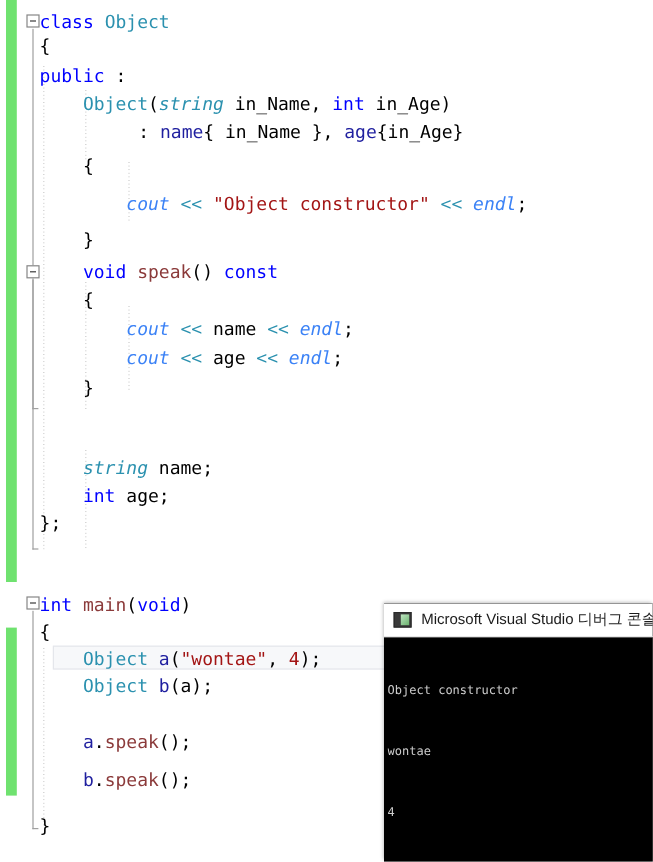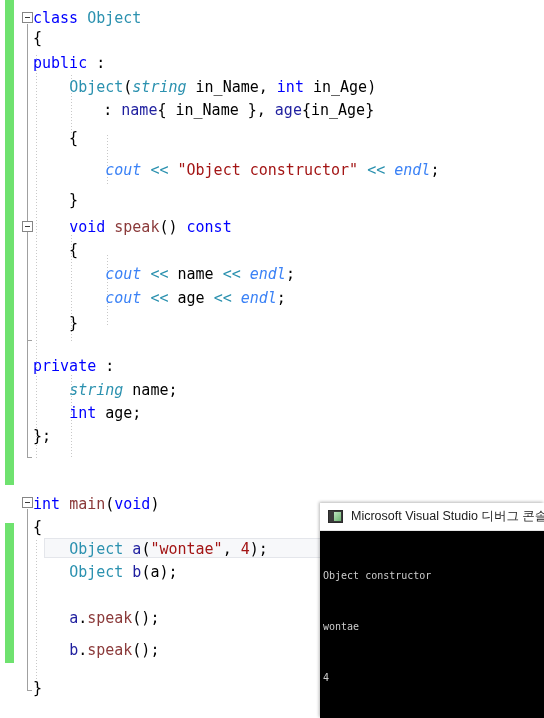--- a/index.html
+++ b/index.html
@@ -210,39 +210,38 @@
   <div class="code-area">
 
     <div class="line" style="top:8px; left:33px;"><span class="kw">class</span> <span class="type">Object</span></div>
 
     <div class="line" style="top:28px; left:33px;"><span class="plain">{</span></div>
 
     <div class="line" style="top:53px; left:33px;"><span class="kw">public</span> <span class="plain">:</span></div>
 
     <div class="line" style="top:77px; left:33px;"><span class="plain">    </span><span class="type">Object</span><span class="plain">(</span><span class="type-i">string</span> <span class="plain">in_Name,</span> <span class="kw">int</span> <span class="plain">in_Age)</span></div>
 
-    <div class="line" style="top:100px; left:31px;"><span class="plain">        : </span><span class="ident">name</span><span class="plain">{ in_Name }, </span><span class="ident">age</span><span class="plain">{in_Age}</span></div>
+    <div class="line" style="top:100px; left:43px;"><span class="plain">        : </span><span class="ident">name</span><span class="plain">{ in_Name }, </span><span class="ident">age</span><span class="plain">{in_Age}</span></div>
 
     <div class="line" style="top:128px; left:33px;"><span class="plain">    {</span></div>
 
     <div class="line" style="top:160px; left:33px;"><span class="plain">        </span><span class="var-i">cout</span> <span class="op">&lt;&lt;</span> <span class="str">"Object constructor"</span> <span class="op">&lt;&lt;</span> <span class="var-i">endl</span><span class="plain">;</span></div>
 
     <div class="line" style="top:190px; left:33px;"><span class="plain">    }</span></div>
 
     <div class="line" style="top:217px; left:33px;"><span class="plain">    </span><span class="kw">void</span> <span class="fn">speak</span><span class="plain">() </span><span class="kw">const</span></div>
 
     <div class="line" style="top:240px; left:33px;"><span class="plain">    {</span></div>
 
     <div class="line" style="top:264px; left:33px;"><span class="plain">        </span><span class="var-i">cout</span> <span class="op">&lt;&lt;</span> <span class="plain">name</span> <span class="op">&lt;&lt;</span> <span class="var-i">endl</span><span class="plain">;</span></div>
 
     <div class="line" style="top:288px; left:33px;"><span class="plain">        </span><span class="var-i">cout</span> <span class="op">&lt;&lt;</span> <span class="plain">age</span> <span class="op">&lt;&lt;</span> <span class="var-i">endl</span><span class="plain">;</span></div>
 
     <div class="line" style="top:313px; left:33px;"><span class="plain">    }</span></div>
 
-    <div class="line" style="top:356px; left:33px;"><span class="kw">private</span> <span class="plain">:</span></div>
 
     <div class="line" style="top:380px; left:33px;"><span class="plain">    </span><span class="type-i">string</span> <span class="plain">name;</span></div>
 
     <div class="line" style="top:403px; left:33px;"><span class="plain">    </span><span class="kw">int</span> <span class="plain">age;</span></div>
 
     <div class="line" style="top:426px; left:33px;"><span class="plain">};</span></div>
 
     <div class="line" style="top:494px; left:33px;"><span class="kw">int</span> <span class="fn">main</span><span class="plain">(</span><span class="kw">void</span><span class="plain">)</span></div>
 
     <div class="line" style="top:517px; left:33px;"><span class="plain">{</span></div>

